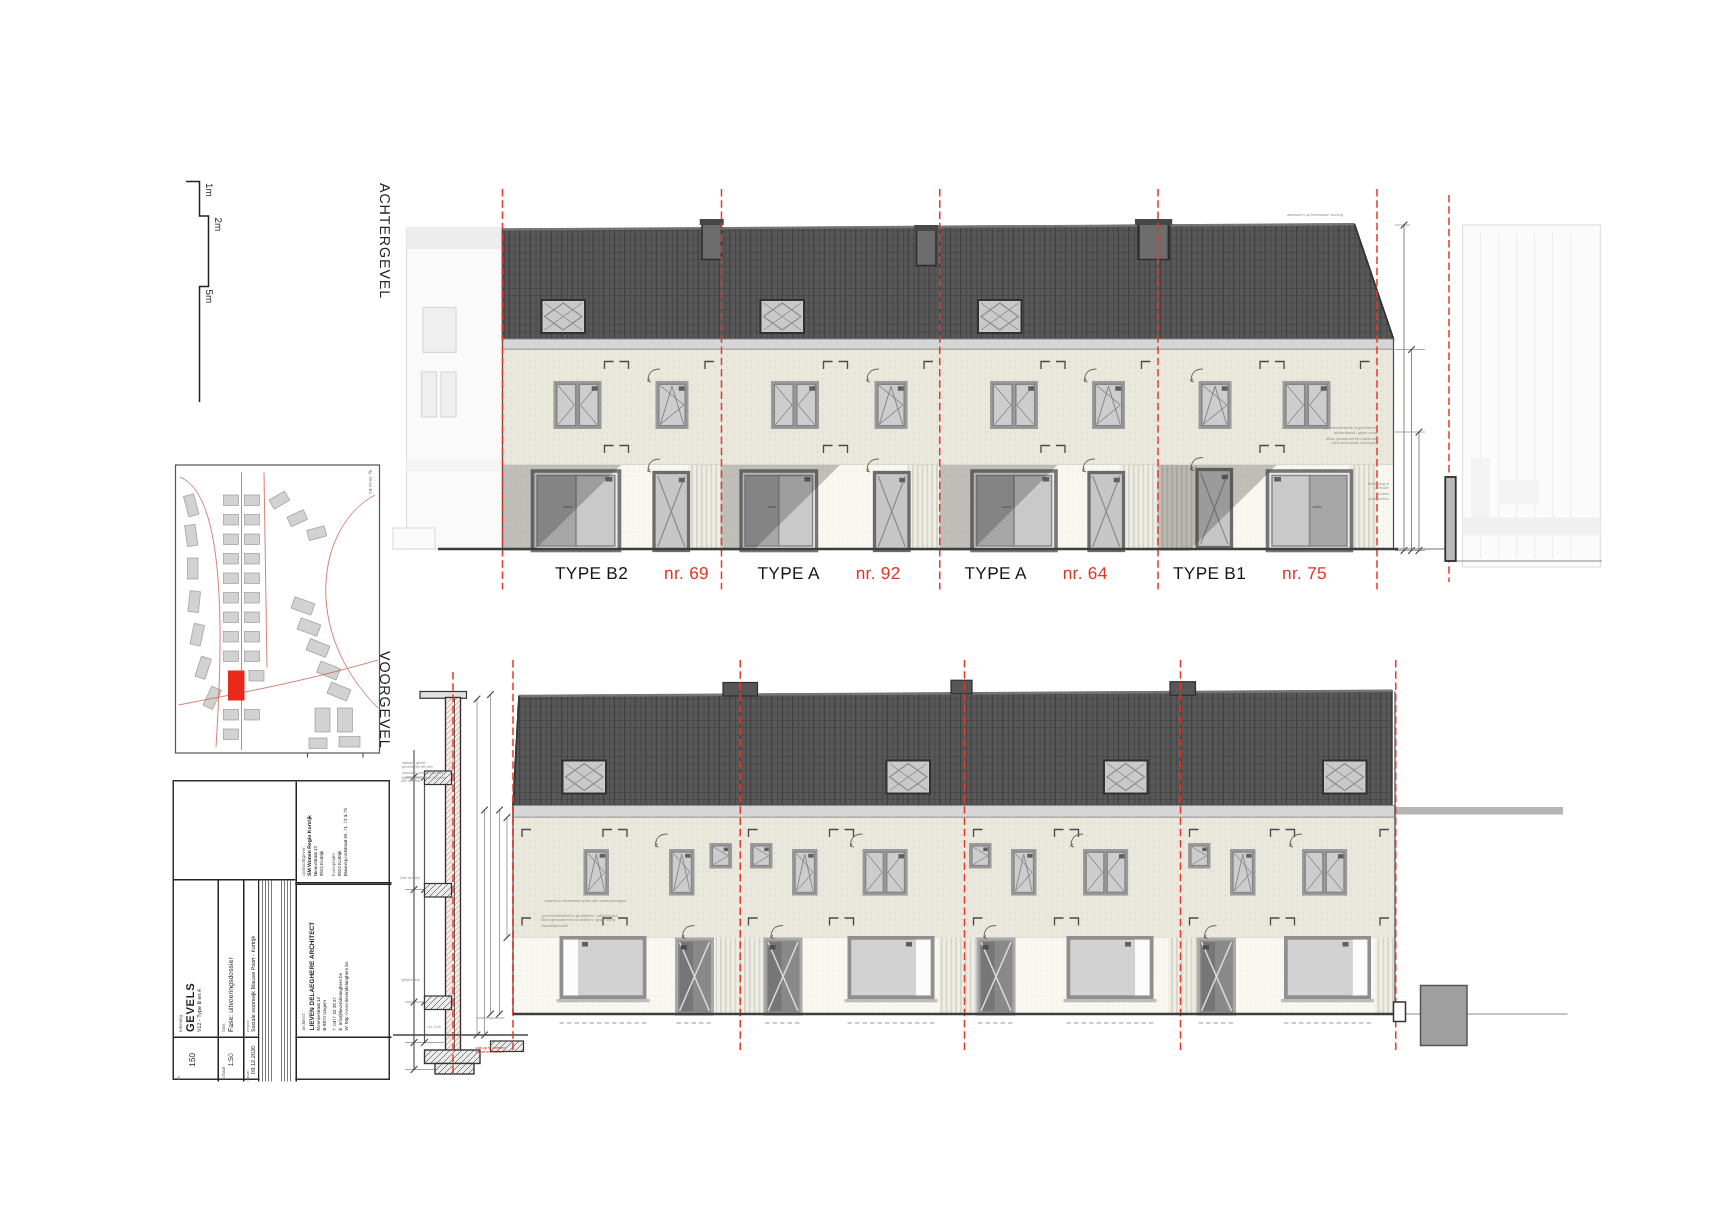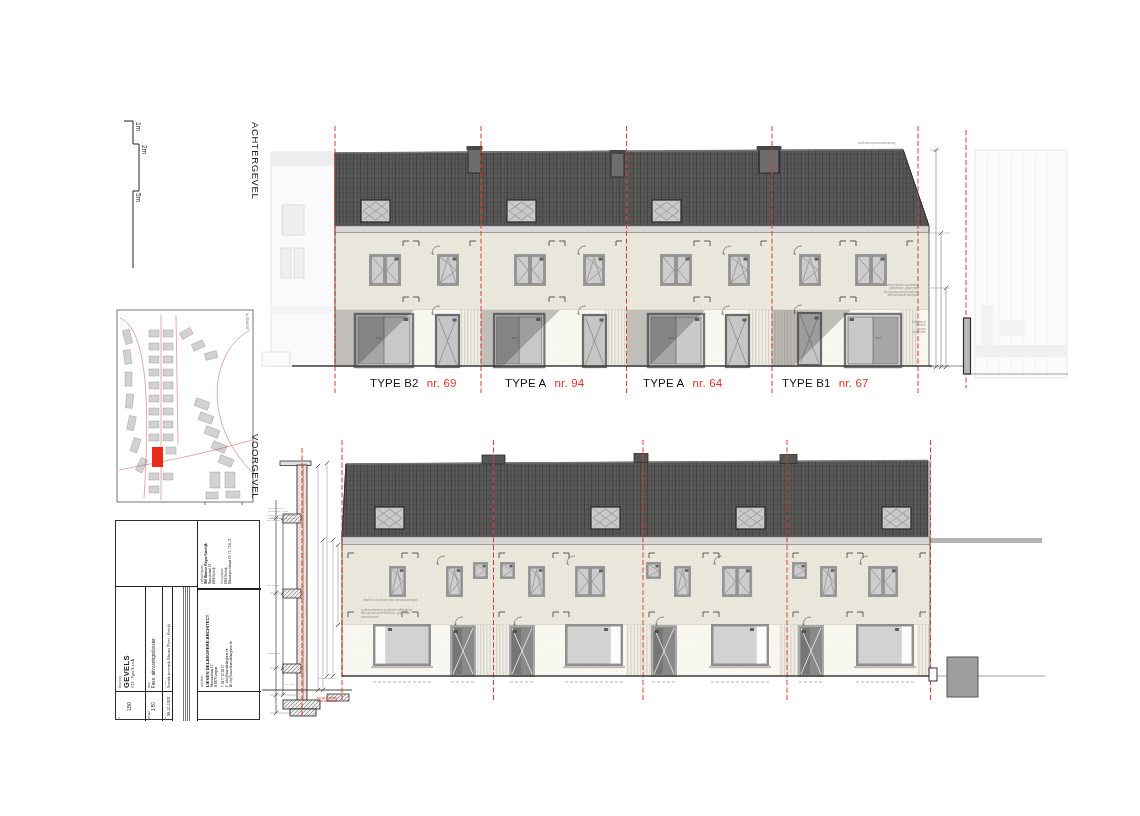--- a/index.html
+++ b/index.html
@@ -2,21 +2,21 @@
 <html><head>
 <meta charset="utf-8">
 <style>
   html,body{margin:0;padding:0;background:#fff;}
   #sheet{position:relative;width:1140px;height:816px;background:#fff;overflow:hidden;
          font-family:"Liberation Sans", sans-serif;}
   svg{position:absolute;left:0;top:0;}
   .ov{position:absolute;}
   .vlabel{writing-mode:vertical-rl;font-size:9.5px;color:#222;letter-spacing:.6px;}
   .unit-label{position:absolute;top:377px;white-space:nowrap;font-size:11.5px;color:#141414;letter-spacing:.2px;}
-  .unit-label .nr{color:#e33425;margin-left:8px;text-align:center;}
+  .unit-label .nr{color:#e33425;margin-left:24px;text-align:center;}
   .note{position:absolute;font-size:2.6px;line-height:1.3;color:#8f8f8f;}
   .pre{white-space:pre-line;}
   .t-r{text-align:right;}
   .rednote{color:#d5271c;}
   .mapfig{writing-mode:vertical-rl;font-size:2.8px;color:#777;}
   .sblbl{position:absolute;writing-mode:vertical-rl;font-size:6.5px;color:#222;}
   
   #tb-wrap{position:absolute;left:115px;top:520px;width:145px;height:200px;border:1px solid #2f2f2f;box-sizing:border-box;}
   #tb-rot{position:absolute;left:0;top:0;width:200px;height:145px;transform-origin:0 0;
           transform:rotate(-90deg) translateX(-200px);}
@@ -463,27 +463,27 @@
 <div class="ov sblbl" style="left:141px;top:145px">2m</div>
 <div class="ov sblbl" style="left:135px;top:193px">5m</div>
 
 <div class="ov vlabel" style="left:250px;top:122px">ACHTERGEVEL</div>
 <div class="ov vlabel" style="left:250px;top:434px">VOORGEVEL</div>
 
 <div class="unit-label" style="left:370px">
   <span>TYPE B2</span><span class="nr">nr. 69</span>
 </div>
 <div class="unit-label" style="left:505px">
-  <span>TYPE A</span><span class="nr">nr. 94</span>
+  <span>TYPE A</span><span class="nr">nr. 92</span>
 </div>
 <div class="unit-label" style="left:643px">
   <span>TYPE A</span><span class="nr">nr. 64</span>
 </div>
 <div class="unit-label" style="left:782px">
-  <span>TYPE B1</span><span class="nr">nr. 67</span>
+  <span>TYPE B1</span><span class="nr">nr. 75</span>
 </div>
 
 <div class="ov note" style="left:858px;top:142px;width:62px">aansluiten op bestaande woning</div>
 <div class="ov note pre t-r" style="left:828px;top:284px;width:90px">gevelmetselwerk in gevelsteen
 wildverband - grijze voeg
 kleur genuanceerd rood-bruin
 idem bestaande woningen</div>
 <div class="ov note pre t-r" style="left:896px;top:321px;width:30px">bekleding in
 verticale
 houten

